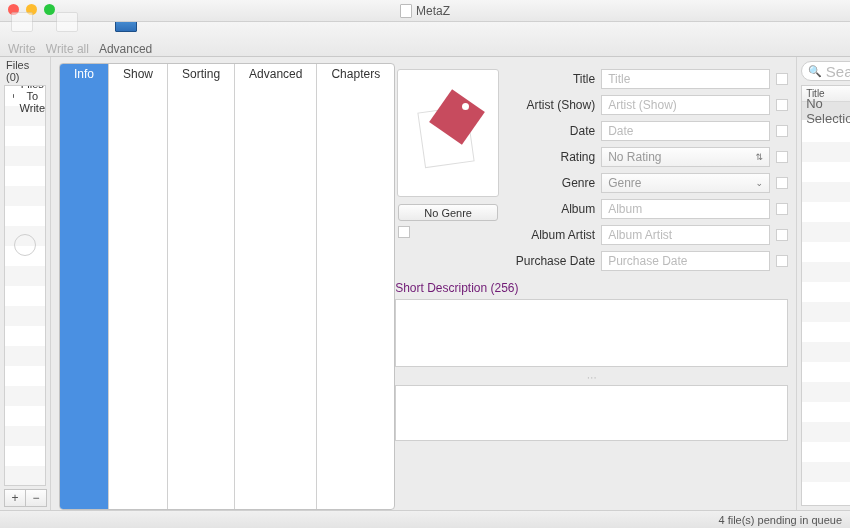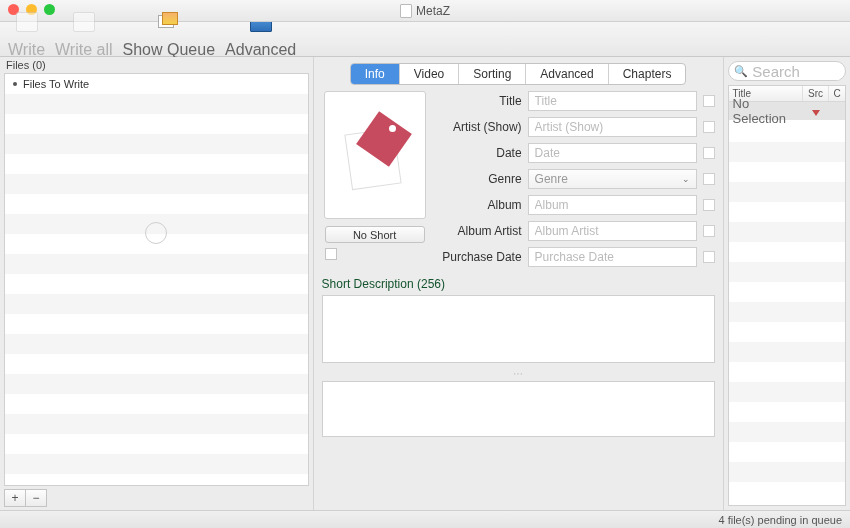--- a/index.html
+++ b/index.html
@@ -11,32 +11,32 @@
 .tl { width:11px; height:11px; border-radius:50%; }
 .tl.red{background:#ff5f57;} .tl.yellow{background:#febc2e;} .tl.green{background:#28c840;}
 .title-center { position:absolute; left:0; right:0; text-align:center; font-size:12px; color:#555; display:flex; align-items:center; justify-content:center; gap:4px;}
 .docicon { width:12px; height:14px; background:#fff; border:1px solid #bbb; border-radius:1px; display:inline-block;}
 
 
 .toolbar { height:35px; background:linear-gradient(#f5f5f5,#e8e8e8); border-bottom:1px solid #c9c9c9; display:flex; align-items:flex-end; padding:0 6px 1px 6px; gap:6px; }
 .tbtn { display:flex; flex-direction:column; align-items:center; font-size:10px; color:#666; cursor:default; padding:0 2px;}
 .tbtn.disabled { color:#b0b0b0; }
 .tbtn .ticon { width:22px; height:20px; margin-bottom:1px; }
-.tbtn .lbl { font-size:16px; line-height:11px;margin-top:11px;}
+.tbtn .lbl { font-size:12px; line-height:11px;margin-top:11px;}
 .icon-write { background:#fff; border:1px solid #ccc; border-radius:2px; position:relative;}
 .icon-write.disabled{opacity:.5;}
 .icon-queue { position:relative; }
 .icon-queue:before{content:"";position:absolute;left:0;top:3px;width:14px;height:11px;background:#fff;border:1px solid #aaa;}
 .icon-queue:after{content:"";position:absolute;left:4px;top:0;width:14px;height:11px;background:linear-gradient(#f7b26a,#f3cf4a);border:1px solid #c98a2a;}
 .icon-presets { width:14px; background:linear-gradient(#5aa3e6,#2e6fb8); border:1px solid #1d4f88; border-radius:1px;}
 
 
 .content { display:flex; height:calc(100% - 22px - 35px - 18px); }
 .panel-files { width:320px; display:flex; flex-direction:column; border-right:1px solid #d4d4d4; background:#ececec;}
-.panel-center { flex:1; display:flex; flex-direction:column; padding:6px 8px 0 8px;}
+.panel-center { flex:1; display:flex; padding:6px 8px 0 8px;}
 .panel-search { width:130px; display:flex; flex-direction:column; border-left:1px solid #d4d4d4; background:#ececec;}
 
 .section-header { font-size:11px; color:#444; padding:2px 6px; background:#ececec;}
 .list { flex:1; background:#fff; border:1px solid #d0d0d0; margin:0 4px; position:relative; overflow:hidden;text-align:center;}
 .stripes { position:absolute; inset:0;}
 .stripe { height:20px;}
 .stripe:nth-child(even){background:#f5f5f5;}
 .files-first { position:absolute; top:0; left:0; right:0; height:20px; display:flex; align-items:center; padding-left:8px; font-size:11px; gap:6px; background:#fff;}
 .bullet{width:4px;height:4px;border-radius:50%;background:#555;}
 .dropcircle { position:absolute; top:148px; left:50%; transform:translateX(-50%); width:22px; height:22px; border:1px solid #cfcfcf; border-radius:50%;}
@@ -66,21 +66,21 @@
 .fields-col { flex:1; display:flex; flex-direction:column; gap:6px;}
 .fieldrow { display:flex; align-items:center; gap:6px; }
 .flabel { width:86px; text-align:right; font-size:12px; color:#333;}
 .finput { flex:1; height:20px; border:1px solid #cfcfcf; background:#fff; padding:0 6px; font-size:12px; color:#555;}
 .finput::placeholder{color:#bbb;}
 .fselect { flex:1; height:20px; border:1px solid #cfcfcf; background:linear-gradient(#fdfdfd,#f1f1f1); font-size:12px; color:#999; padding:0 6px; position:relative; display:flex; align-items:center; justify-content:space-between;}
 .fselect .caret{font-size:9px;color:#777;}
 .fcheck { width:12px; height:12px; border:1px solid #cfcfcf; background:#fff;}
 
 .desc-area { margin-top:6px;}
-.desc-label { font-size:12px; color:#14532d; margin:4px 0;}
+.desc-label { font-size:12px; color:#701a75; margin:4px 0;}
 .desc-box { width:100%; height:68px; border:1px solid #cfcfcf; background:#fff; resize:none;}
 .desc-box.long{height:56px;}
 .drag-dot{ text-align:center; color:#bbb; font-size:10px; margin:2px 0;}
 
 
 .search-field { margin:4px 4px; height:20px; border:1px solid #cfcfcf; border-radius:10px; background:#fff; display:flex; align-items:center; padding:0 6px; gap:4px;}
 .search-field .mag{color:#999;font-size:11px;}
 .search-field input { border:none; outline:none; width:100%; font-size:15px;}
 .search-field input::placeholder{color:#bbb;}
 .search-list { flex:1; border:1px solid #d0d0d0; background:#fff; margin:0 4px 4px 4px; overflow:hidden; position:relative;}
@@ -117,24 +117,20 @@
 <div class="toolbar">
   <div class="tbtn disabled">
     <div class="ticon icon-write disabled"></div>
     <div class="lbl">Write</div>
   </div>
   <div class="tbtn disabled">
     <div class="ticon icon-write disabled"></div>
     <div class="lbl">Write all</div>
   </div>
   <div class="tbtn">
-    <div class="ticon icon-queue"></div>
-    <div class="lbl">Show Queue</div>
-  </div>
-  <div class="tbtn">
     <div class="ticon icon-presets"></div>
     <div class="lbl">Advanced</div>
   </div>
 </div>
 
 <div class="content">
 
   <div class="panel-files">
     <div class="section-header">Files (0)</div>
     <div class="list">
@@ -169,55 +165,63 @@
     <div class="files-footer">
       <div class="pmbtn">+</div>
       <div class="pmbtn">−</div>
     </div>
   </div>
 
   <div class="panel-center">
     <div class="tabs">
       <div class="tabgroup">
         <div class="tab active">Info</div>
-        <div class="tab">Video</div>
+        <div class="tab">Show</div>
         <div class="tab">Sorting</div>
         <div class="tab">Advanced</div>
         <div class="tab">Chapters</div>
       </div>
     </div>
 
     <div class="center-body">
       <div class="top-area">
         <div class="artwork-col">
           <div class="artwork">
             <div class="placeholder-shape">
               <div class="page"></div>
                 <div class="tag"></div>
                 <div class="hole"></div>
             </div>
           </div>
-          <button class="noimg-btn">No Short</button>
+          <button class="noimg-btn">No Genre</button>
           <div class="artcheck"></div>
         </div>
 
         <div class="fields-col">
           <div class="fieldrow">
             <div class="flabel">Title</div>
             <input class="finput" placeholder="Title" style="">
             <div class="fcheck"></div>
           </div>
           <div class="fieldrow">
             <div class="flabel">Artist (Show)</div>
             <input class="finput" placeholder="Artist (Show)" style="">
             <div class="fcheck"></div>
           </div>
           <div class="fieldrow">
             <div class="flabel">Date</div>
             <input class="finput" placeholder="Date" style="">
+            <div class="fcheck"></div>
+          </div>
+          <div class="fieldrow">
+            <div class="flabel">Rating</div>
+            <div class="fselect">
+                <span>No Rating</span>
+                <span class="caret">⇅</span>
+              </div>
             <div class="fcheck"></div>
           </div>
           <div class="fieldrow">
             <div class="flabel">Genre</div>
             <div class="fselect">
                 <span>Genre</span>
                 <span class="caret">⌄</span>
               </div>
             <div class="fcheck"></div>
           </div>

